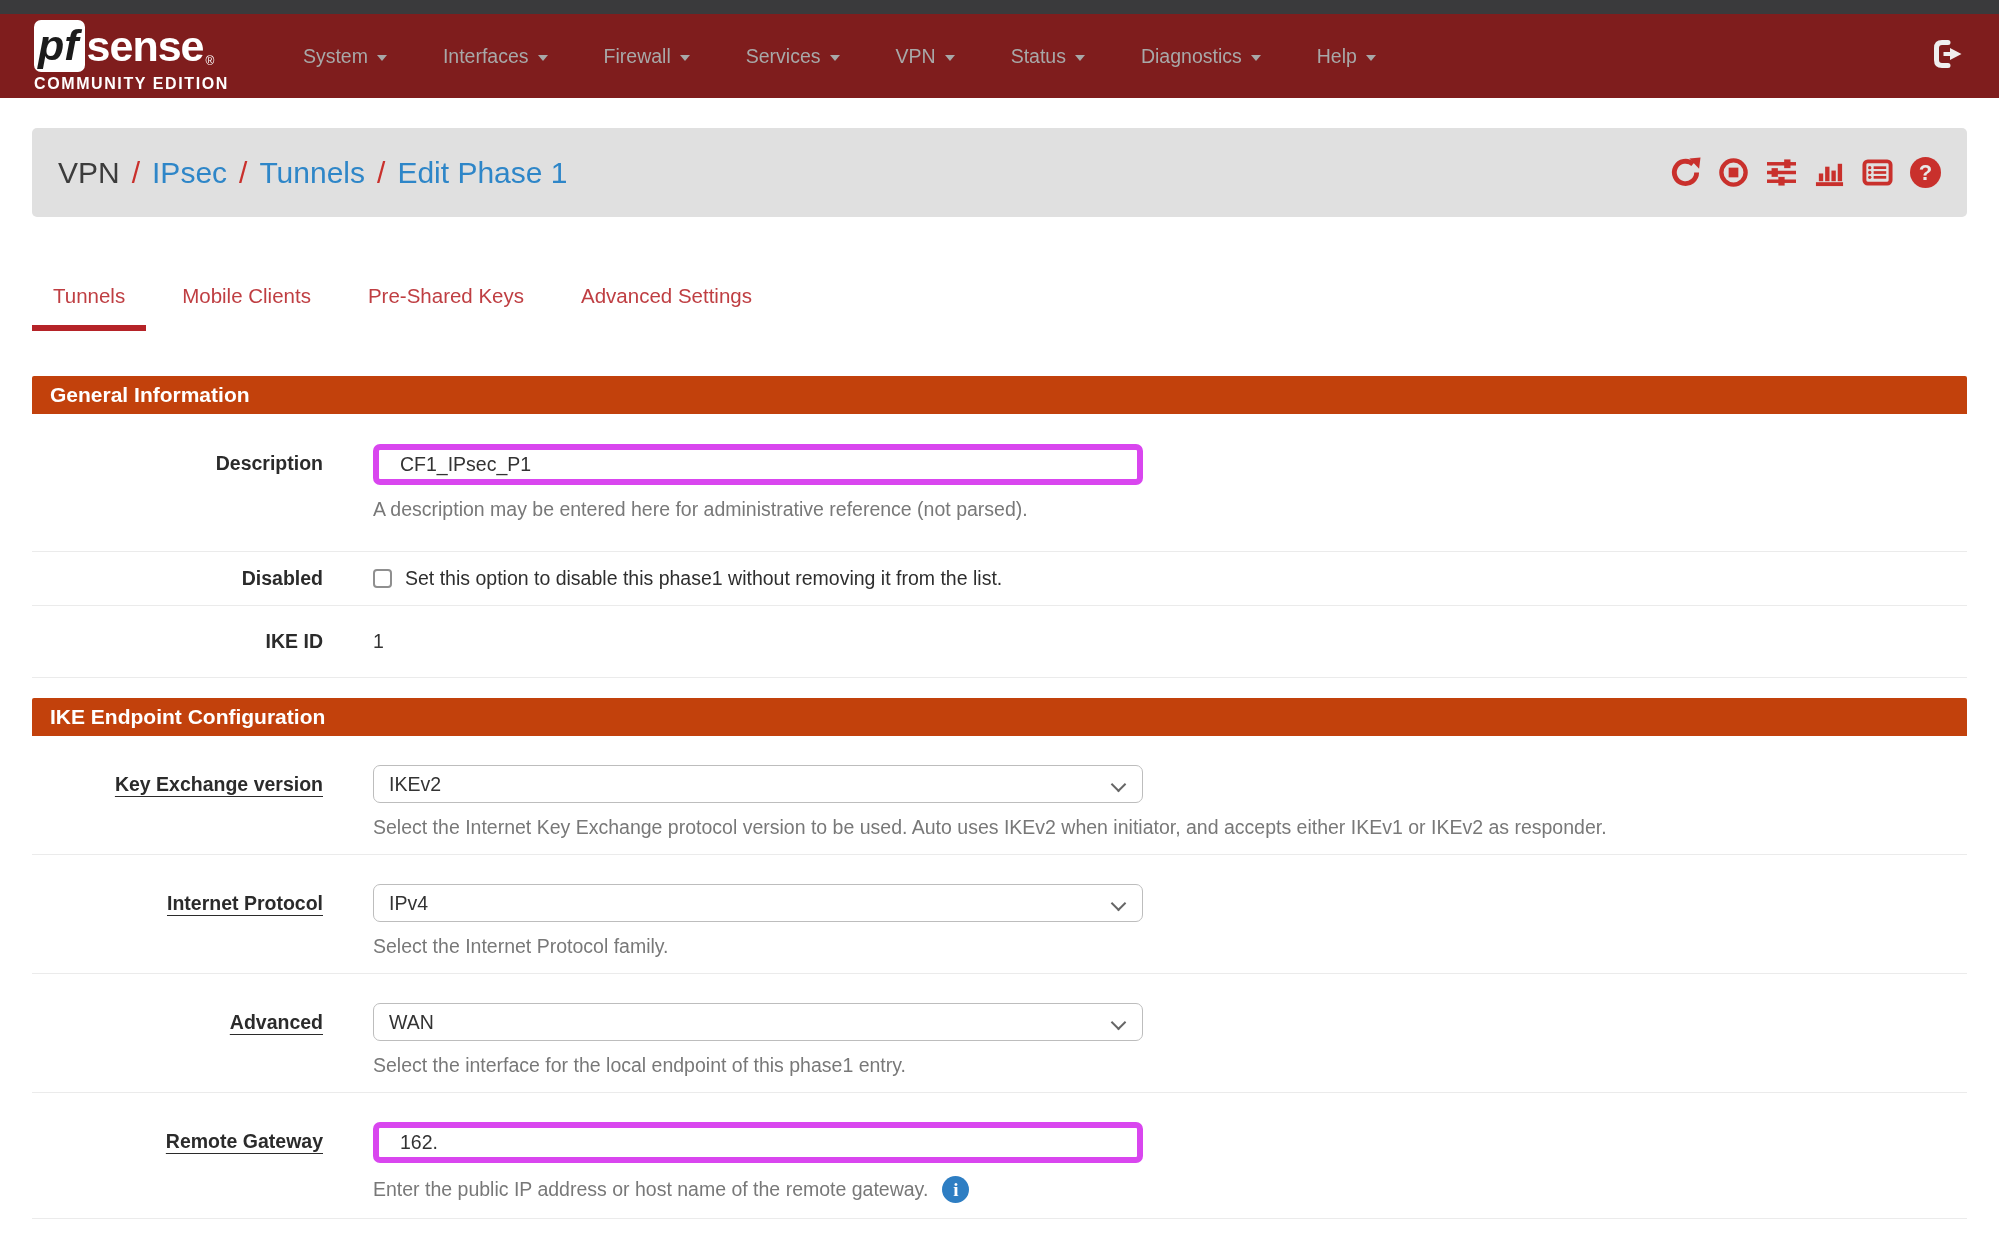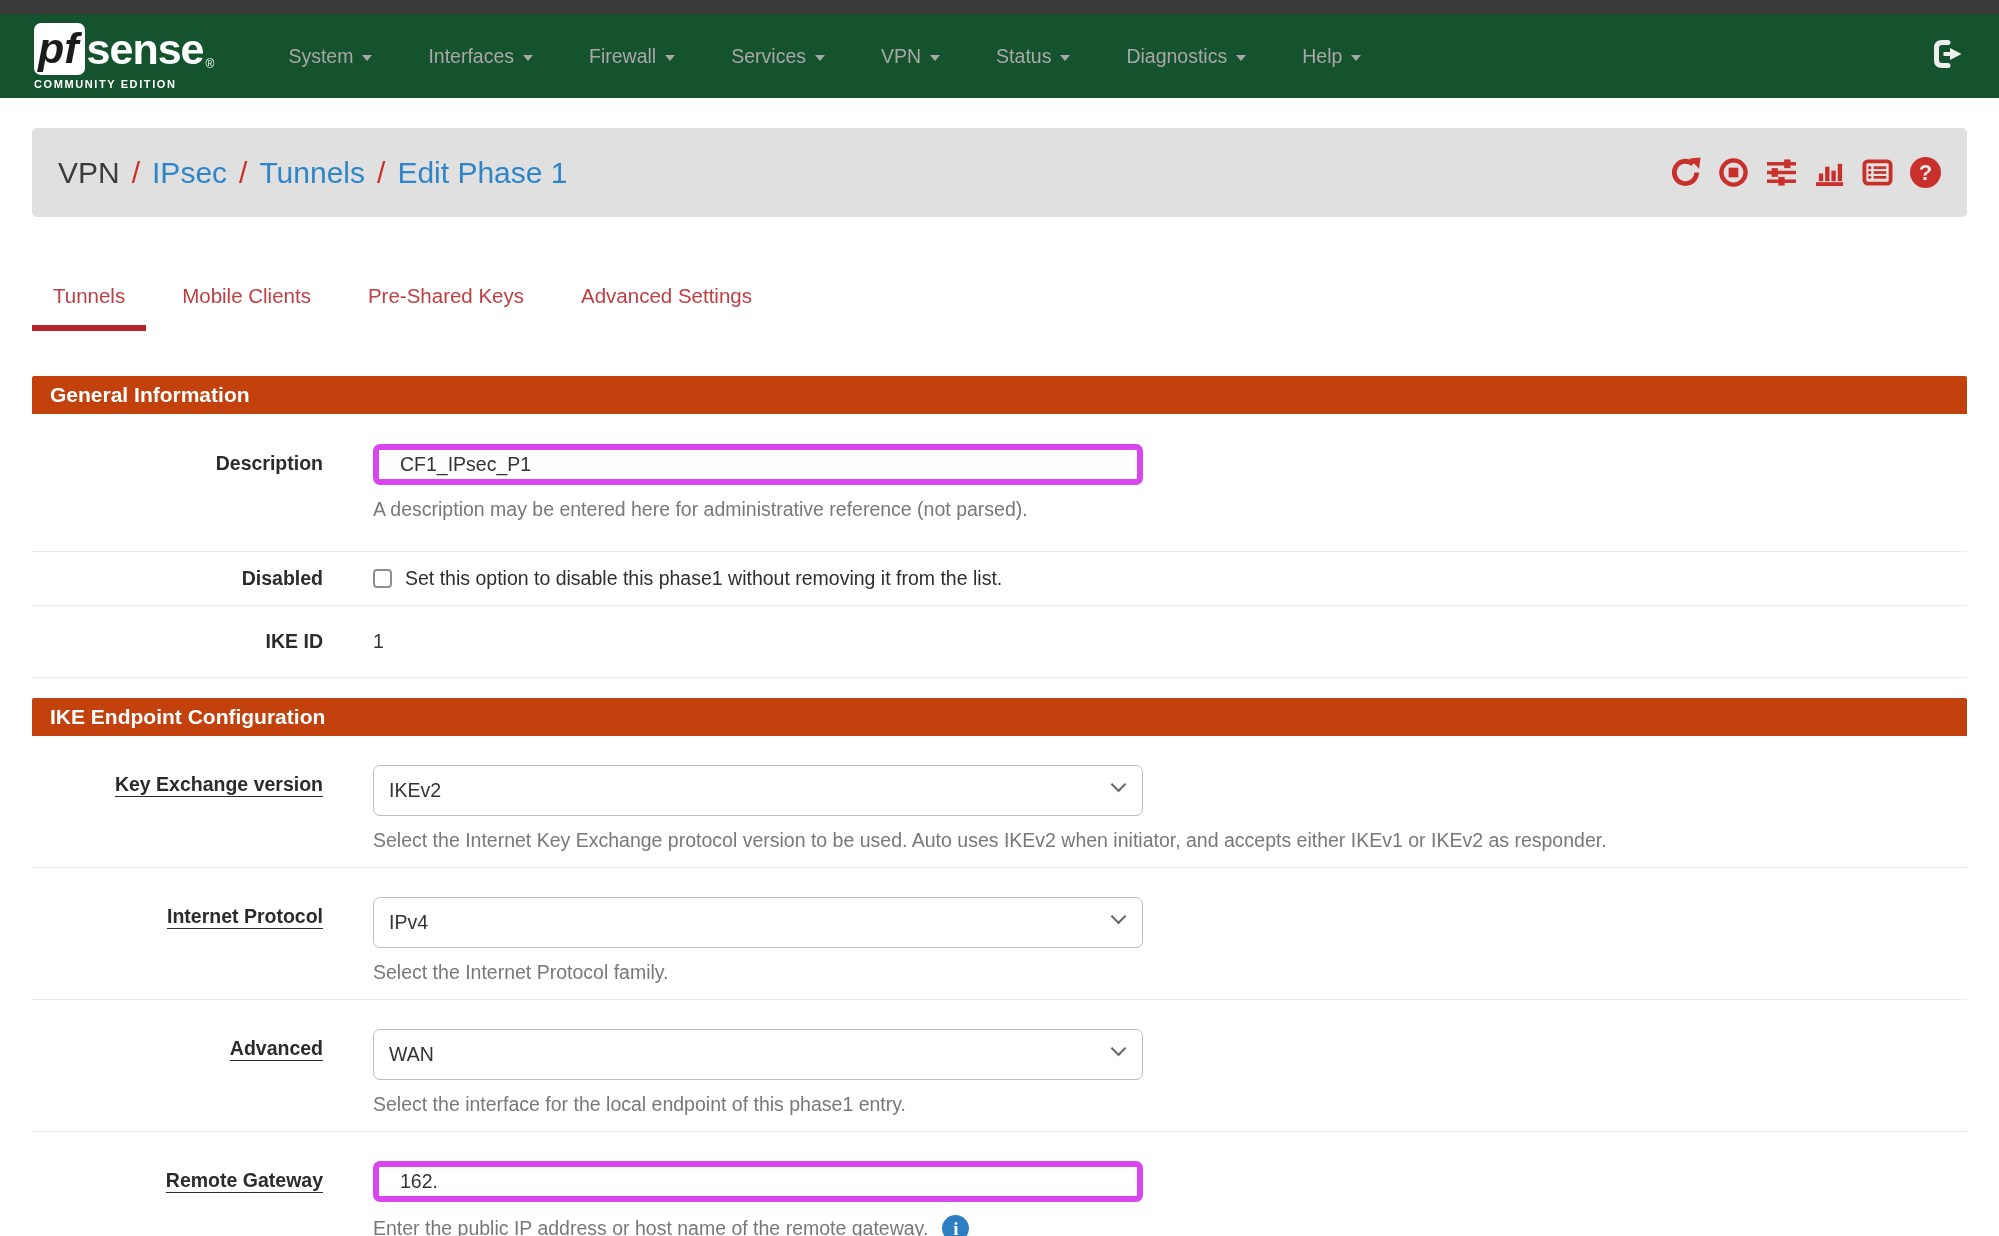--- a/index.html
+++ b/index.html
@@ -9,39 +9,39 @@
     background: #ffffff;
     color: #2e2e2e;
     overflow: hidden;
   }
 
   
   .top-strip { height:14px; background:#3a3a3c; }
 
   
   .navbar {
-    height:84px; background:#14532d;
+    height:84px; background:#7f1d1d;
     display:flex; align-items:center;
     padding:0 34px;
   }
   .brand { display:flex; flex-direction:column; cursor:pointer; }
   .brand-row { display:flex; align-items:center; }
   .pf-box {
     background:#ffffff; color:#1b1b1b;
     font-weight:bold; font-style:italic;
     font-size:43px; line-height:50px;
     padding:0 6px 2px 4px; border-radius:7px;
   }
   .brand-sense {
     color:#ffffff; font-weight:bold; font-size:43px;
     letter-spacing:-1px; margin-left:2px; line-height:50px;
   }
   .brand-reg { color:#ffffff; font-size:12px; align-self:flex-end; margin:0 0 4px 2px; }
   .brand-sub {
-    color:#ffffff; font-size:11px; font-weight:bold;
+    color:#ffffff; font-size:16px; font-weight:bold;
     letter-spacing:1.6px; margin-top:3px;
   }
   .nav-menu { display:flex; align-items:center; margin-left:46px; flex:1; }
   .nav-item {
     color:#a8a8a8; font-size:19.5px; padding:0 28px;
     cursor:pointer; white-space:nowrap;
   }
   .caret {
     display:inline-block; width:0; height:0;
     border-left:5px solid transparent; border-right:5px solid transparent;
@@ -98,21 +98,21 @@
   .label-col .u { text-decoration:underline; text-underline-offset:5px; }
   .field-col { flex:1; }
   .text-input {
     width:770px; height:41px;
     border:6px solid #d946ef; border-radius:7px;
     font-family:"Liberation Sans", sans-serif;
     font-size:19.5px; color:#333; padding:0 21px; background:#fff;
     outline:none;
   }
   .select-box {
-    width:770px; height:51px; position:relative;
+    width:770px; height:38px; position:relative;
     border:1px solid #bdbdbd; border-radius:7px; background:#fff;
     font-size:19.5px; color:#333;
     display:flex; align-items:center; padding:0 15px; cursor:pointer;
   }
   .select-chevron {
     position:absolute; right:18px; top:13px;
     width:11px; height:11px;
     border-right:2px solid #666; border-bottom:2px solid #666;
     transform:rotate(45deg);
   }

